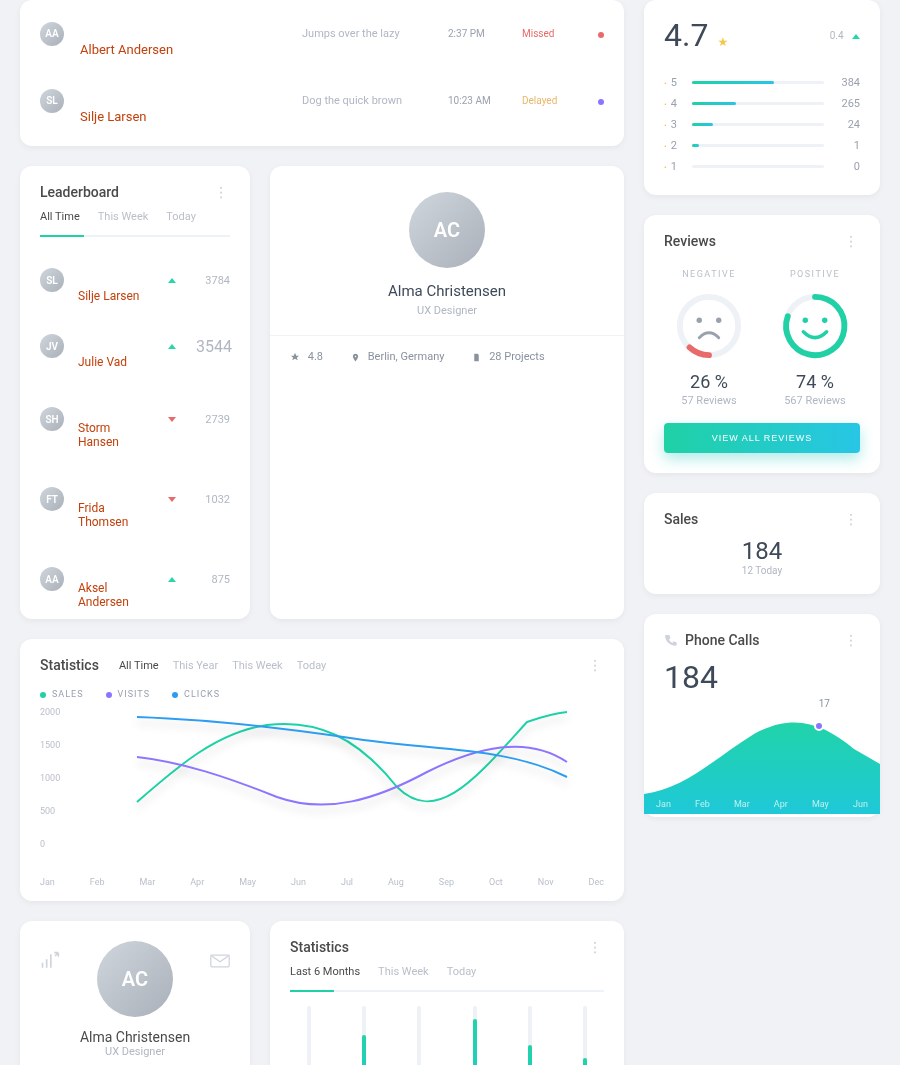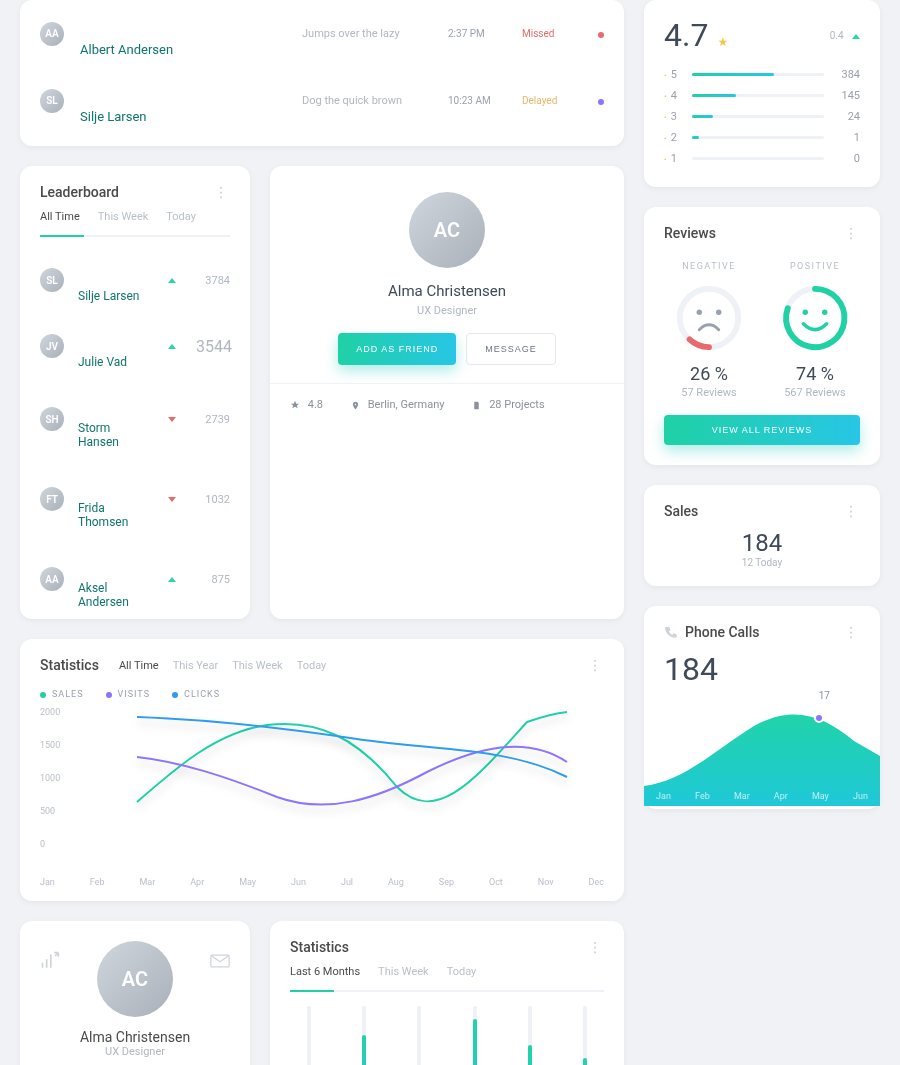--- a/index.html
+++ b/index.html
@@ -37,21 +37,21 @@
   .avatar {
     width: 24px; height: 24px; border-radius: 50%;
     display:inline-flex; align-items:center; justify-content:center;
     font-size:10px; font-weight:600; color:#fff;
   }
   .avatar.lg { width:76px; height:76px; font-size:20px; }
   .avatar-photo { background: linear-gradient(135deg,#d0d6dd,#a9b0b9); }
   .row {
     display:flex; align-items:center; padding: 10px 20px; gap:14px;
   }
-  .name { font-size:13px; color:#0f766e; flex:1;margin-top:32px; }
+  .name { font-size:13px; color:#c2410c; flex:1;margin-top:32px; }
   .muted { color:#b0b7c3; font-size:11px; }
   .status-dot { width:6px; height:6px; border-radius:50%; display:inline-block; }
 
   .tri-up { display:inline-block; width:0; height:0; border-left:4px solid transparent; border-right:4px solid transparent; border-bottom:5px solid #29d6a8; margin-right:6px; }
   .tri-down { display:inline-block; width:0; height:0; border-left:4px solid transparent; border-right:4px solid transparent; border-top:5px solid #e86a6a; margin-right:6px; }
 
   .dual { display:flex; gap:20px; }
   .dual > .card { flex:1; }
 
   .profile { text-align:center; padding:26px 20px 18px; }
@@ -207,24 +207,20 @@
      <div class="muted" style="font-size:11px; width:34px; text-align:right">875</div>
    </div>
             </div>
         </div>
 
         <div class="card">
           <div class="profile">
             <div class="avatar lg avatar-photo">AC</div>
             <div class="pname">Alma Christensen</div>
             <div class="muted">UX Designer</div>
-            <div class="btnrow">
-              <button class="btn-primary">ADD AS FRIEND</button>
-              <button class="btn-outline">MESSAGE</button>
-            </div>
           </div>
           <div class="meta-row">
             <span>
               <svg width="10" height="10" viewBox="0 0 24 24" fill="#8a929e">
                   <path d="M12 2l3 7h7l-5.5 4 2 7L12 16l-6.5 4 2-7L2 9h7z"></path>
                 </svg>
               <span>4.8</span>
             </span>
             <span>
               <svg width="9" height="11" viewBox="0 0 24 24" fill="#8a929e">
@@ -384,21 +380,21 @@
           </div>
         </div>
         <div class="card" style="flex:1; height:44px"></div>
       </div>
 
     </div>
 
     <div class="col-right">
 
       <div class="card" style="padding:16px 20px 18px">
-        <div style="display:flex; align-items:center; justify-content:space-between; margin-bottom:10px">
+        <div style="display:flex; align-items:center; justify-content:space-between; margin-bottom:18px">
           <div>
             <span class="rating-big">4.7</span>
             <span style="color:#f5c742; margin-left:6px">★</span>
           </div>
           <div class="muted" style="font-size:10px">
             <span>0.4</span>
             <span class="tri-up" style="margin-left:6px; margin-right:0"></span>
           </div>
         </div>
         <div id="rating-rows">
@@ -407,21 +403,21 @@
      <span class="bar">
                 <span style="width:62%"></span>
               </span>
      <span class="val">384</span>
    </div>
             <div class="rating-row">
      <span class="lbl">4</span>
      <span class="bar">
                 <span style="width:33%"></span>
               </span>
-     <span class="val">145</span>
+     <span class="val">265</span>
    </div>
             <div class="rating-row">
      <span class="lbl">3</span>
      <span class="bar">
                 <span style="width:16%"></span>
               </span>
      <span class="val">24</span>
    </div>
             <div class="rating-row">
      <span class="lbl">2</span>

